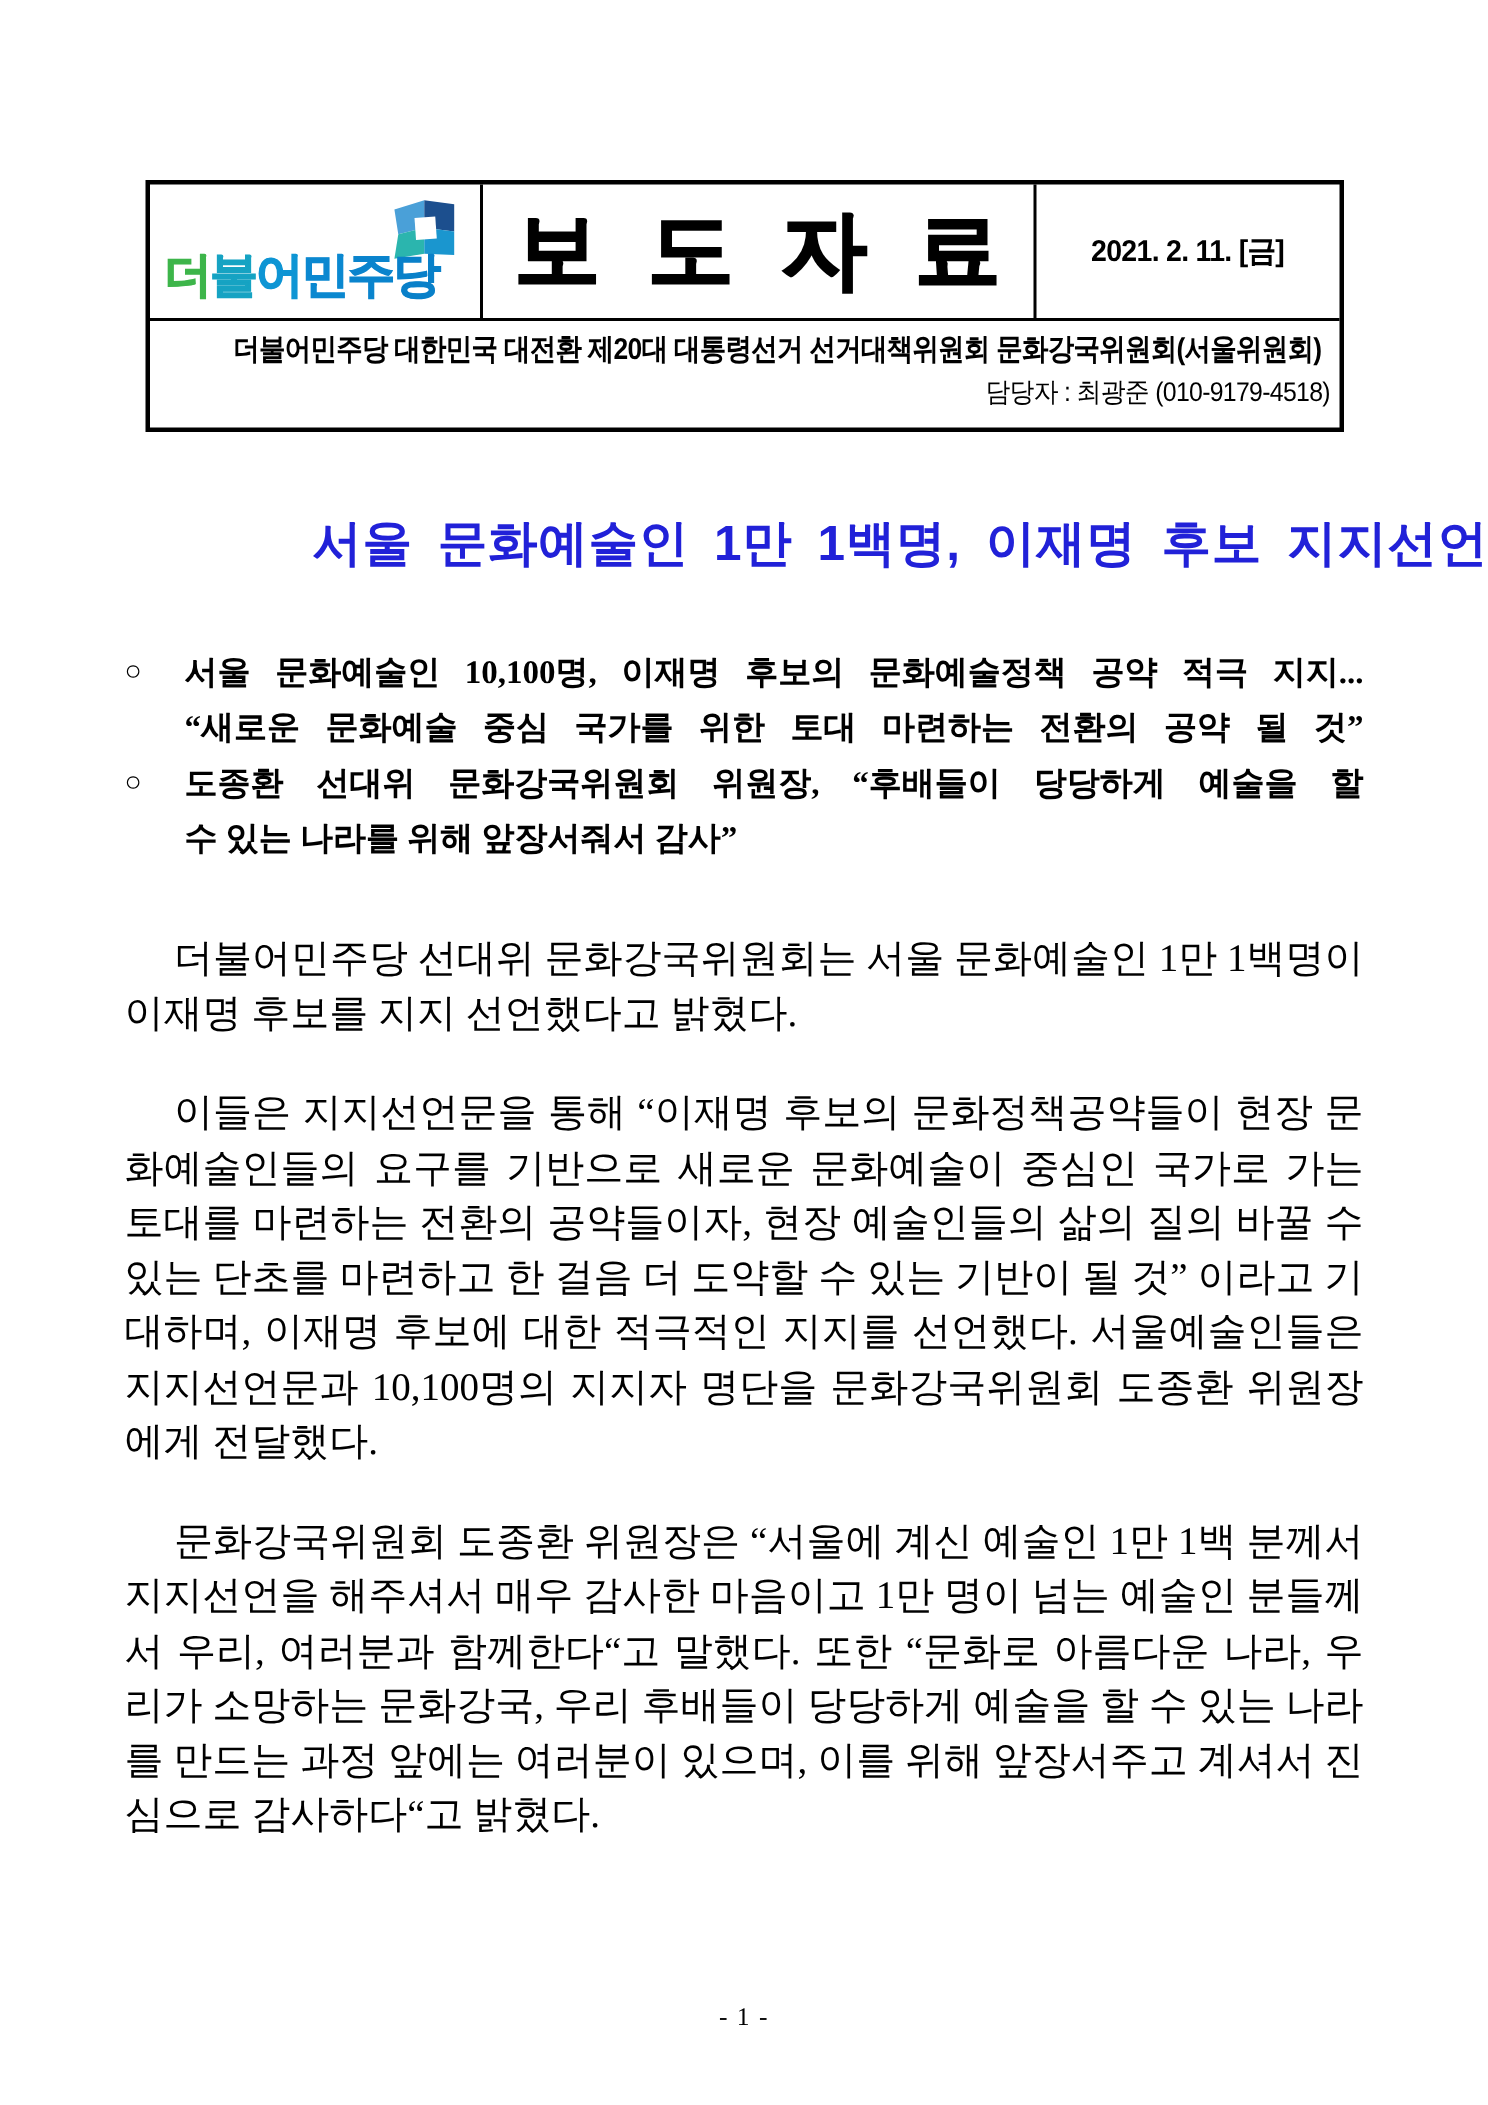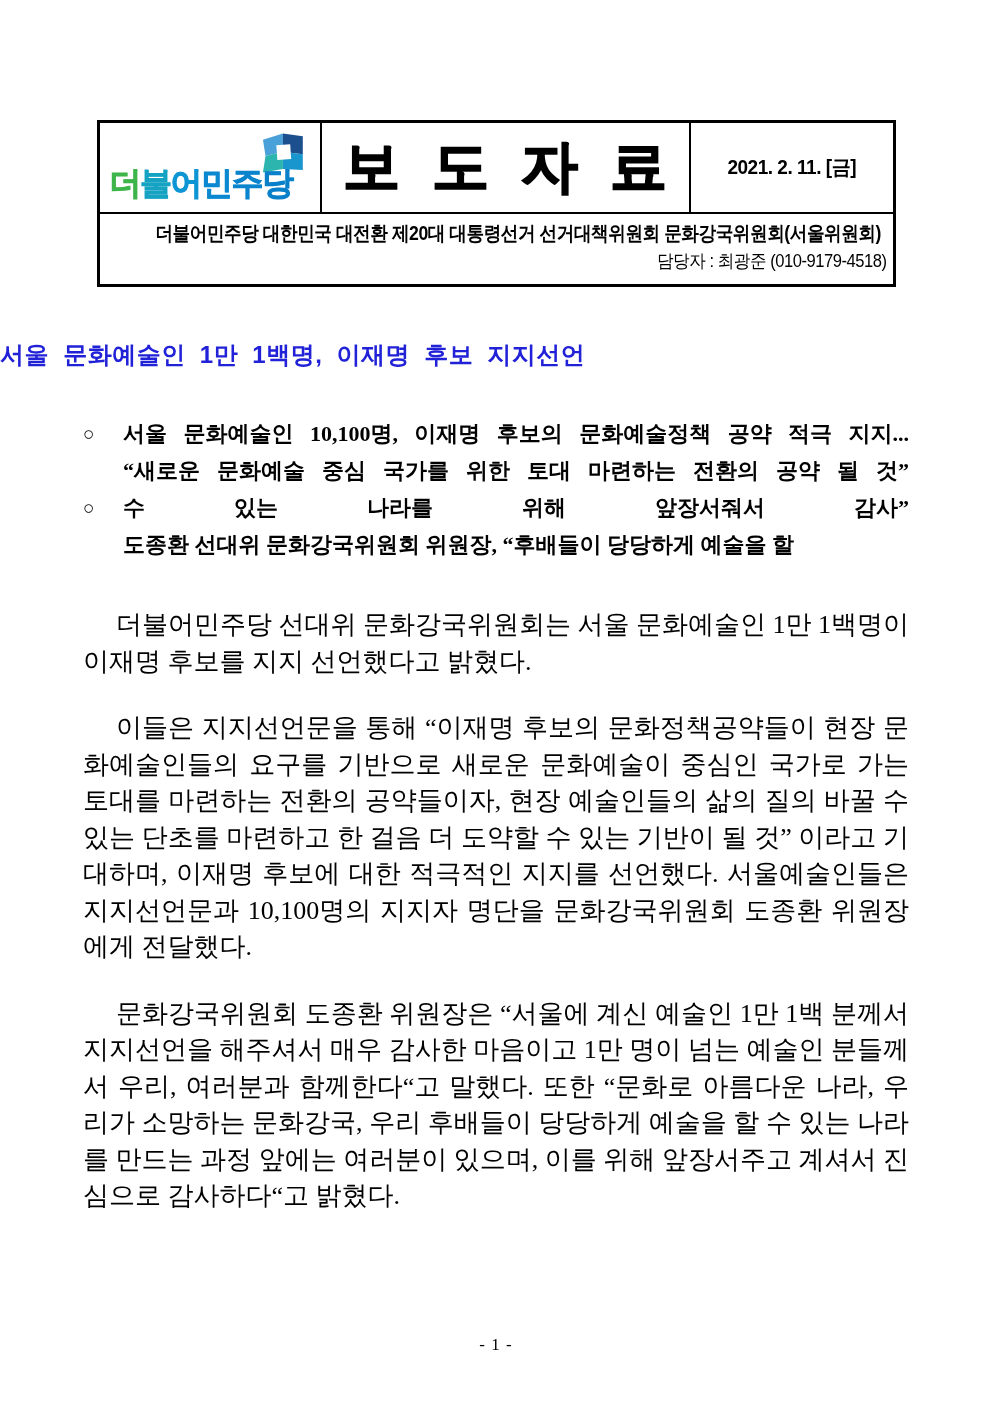--- a/index.html
+++ b/index.html
@@ -95,23 +95,23 @@
     font-weight: 500;
     letter-spacing: -0.5px;
     white-space: nowrap;
     transform: scaleX(0.92);
     transform-origin: right center;
   }
 
   
   .main-title {
     margin-top: 52px;
-    text-align: left;
+    text-align: right;
     font-family: "Liberation Sans", "DejaVu Sans", sans-serif;
-    font-size: 24px;
+    font-size: 33px;
     font-weight: 800;
     letter-spacing: 0.5px;
     word-spacing: 7px;
     white-space: nowrap;
   }
 
   
   .bullets {
     width: 826px;
     margin: 44px auto 0;
@@ -200,22 +200,22 @@
       <div class="bullet">
         <span class="marker">○</span>
         <div class="bullet-lines">
           <div class="bline">서울 문화예술인 10,100명, 이재명 후보의 문화예술정책 공약 적극 지지...</div>
           <div class="bline">“새로운 문화예술 중심 국가를 위한 토대 마련하는 전환의 공약 될 것”</div>
         </div>
       </div>
       <div class="bullet">
         <span class="marker">○</span>
         <div class="bullet-lines">
+          <div class="bline">도종환 선대위 문화강국위원회 위원장, “후배들이 당당하게 예술을 할</div>
           <div class="bline">수 있는 나라를 위해 앞장서줘서 감사”</div>
-          <div class="bline">도종환 선대위 문화강국위원회 위원장, “후배들이 당당하게 예술을 할</div>
         </div>
       </div>
     </div>
 
   <div class="body-paragraphs">
       <p class="para">더불어민주당 선대위 문화강국위원회는 서울 문화예술인 1만 1백명이 이재명 후보를 지지 선언했다고 밝혔다.</p>
       <p class="para">이들은 지지선언문을 통해 “이재명 후보의 문화정책공약들이 현장 문화예술인들의 요구를 기반으로 새로운 문화예술이 중심인 국가로 가는 토대를 마련하는 전환의 공약들이자, 현장 예술인들의 삶의 질의 바꿀 수 있는 단초를 마련하고 한 걸음 더 도약할 수 있는 기반이 될 것” 이라고 기대하며, 이재명 후보에 대한 적극적인 지지를 선언했다. 서울예술인들은 지지선언문과 10,100명의 지지자 명단을 문화강국위원회 도종환 위원장에게 전달했다.</p>
       <p class="para">문화강국위원회 도종환 위원장은 “서울에 계신 예술인 1만 1백 분께서 지지선언을 해주셔서 매우 감사한 마음이고 1만 명이 넘는 예술인 분들께서 우리, 여러분과 함께한다“고 말했다. 또한 “문화로 아름다운 나라, 우리가 소망하는 문화강국, 우리 후배들이 당당하게 예술을 할 수 있는 나라를 만드는 과정 앞에는 여러분이 있으며, 이를 위해 앞장서주고 계셔서 진심으로 감사하다“고 밝혔다.</p>
     </div>
 

